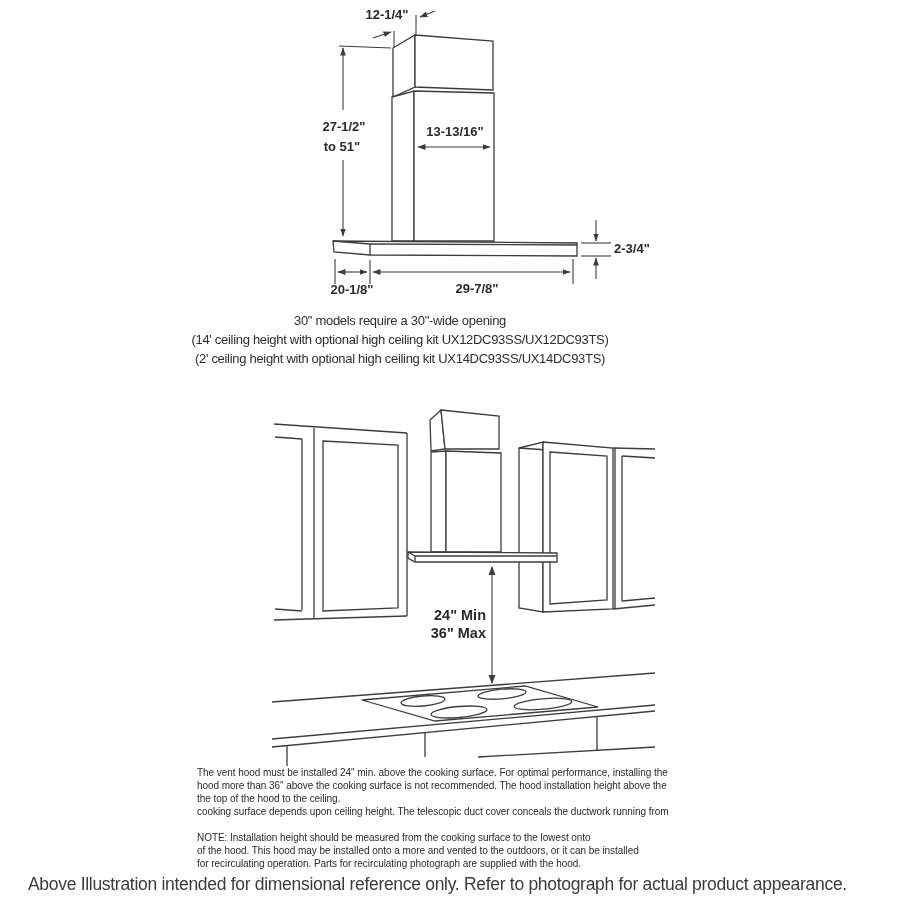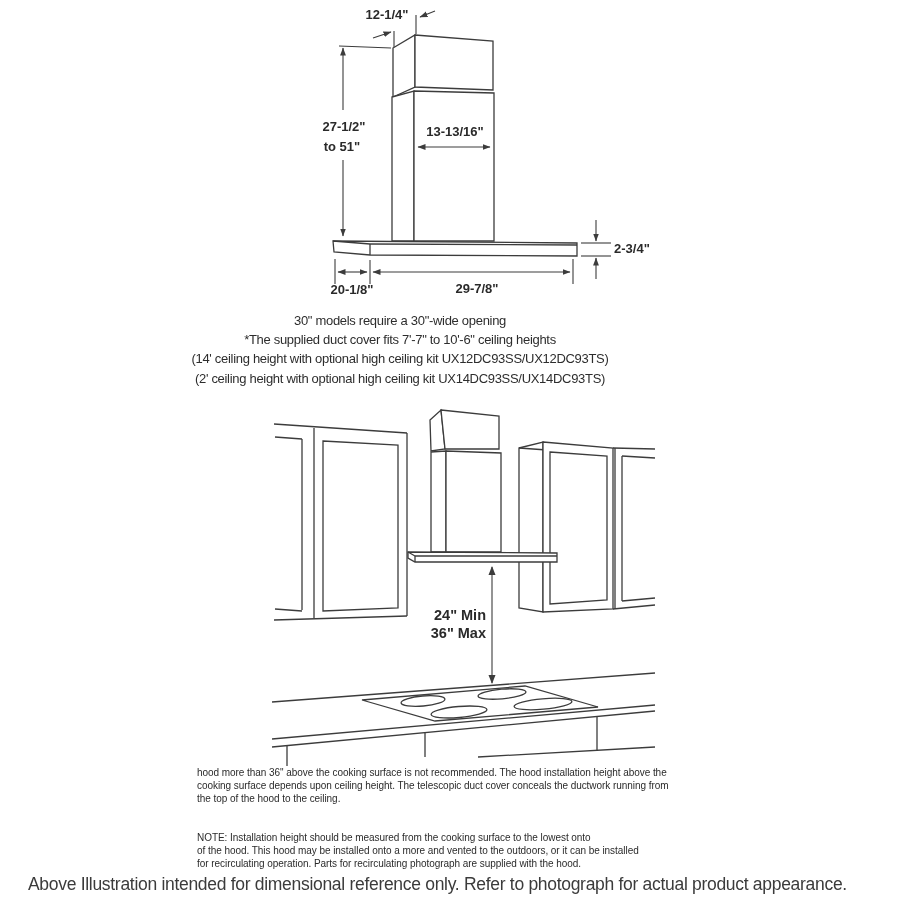--- a/index.html
+++ b/index.html
@@ -87,21 +87,20 @@
     <line class="dimline" x1="573" y1="259" x2="573" y2="284"></line>
     <line class="dimline" x1="338" y1="272" x2="367" y2="272" marker-start="url(#ah1)" marker-end="url(#ah1)"></line>
     <line class="dimline" x1="373" y1="272" x2="570" y2="272" marker-start="url(#ah1)" marker-end="url(#ah1)"></line>
     <text x="352" y="294" text-anchor="middle">20-1/8"</text>
     <text x="477" y="293" text-anchor="middle">29-7/8"</text>
   </g>
 </svg>
 
 <div id="center-notes" class="abs">
   <div>30" models require a 30"-wide opening</div>
-  <div>*The supplied duct cover fits 7'-7" to 10'-6" ceiling heights</div>
   <div>(14' ceiling height with optional high ceiling kit UX12DC93SS/UX12DC93TS)</div>
   <div>(2' ceiling height with optional high ceiling kit UX14DC93SS/UX14DC93TS)</div>
 </div>
 
 <svg class="abs" style="top:400px;left:0;" width="900" height="375" viewBox="0 400 900 375">
   <defs>
     <marker id="ah2" markerWidth="10" markerHeight="10" refX="8" refY="4" orient="auto-start-reverse" markerUnits="userSpaceOnUse">
       <path d="M0,0.5 L9,4 L0,7.5 Z" fill="#3c3c3c"></path>
     </marker>
   </defs>
@@ -160,23 +159,24 @@
   <g>
     <polygon points="362,700 525,686 598,707 435,721"></polygon>
     <ellipse cx="423" cy="701" rx="22" ry="5" transform="rotate(-5 423 701)" fill="none" stroke="#3c3c3c" stroke-width="1.3"></ellipse>
     <ellipse cx="459" cy="712" rx="28" ry="5.5" transform="rotate(-5 459 712)" fill="none" stroke="#3c3c3c" stroke-width="1.3"></ellipse>
     <ellipse cx="502" cy="694" rx="24" ry="4.8" transform="rotate(-5 502 694)" fill="none" stroke="#3c3c3c" stroke-width="1.3"></ellipse>
     <ellipse cx="543" cy="704" rx="29" ry="5.2" transform="rotate(-5 543 704)" fill="none" stroke="#3c3c3c" stroke-width="1.3"></ellipse>
   </g>
 </svg>
 
 <div id="para1" class="abs bodytext">
+  <div>The vent hood must be installed 24" min. above the cooking surface. For optimal performance, installing the</div>
   <div>hood more than 36" above the cooking surface is not recommended. The hood installation height above the</div>
+  <div>the top of the hood to the ceiling.</div>
   <div>cooking surface depends upon ceiling height. The telescopic duct cover conceals the ductwork running from</div>
-  <div>the top of the hood to the ceiling.</div>
 </div>
 
 <div id="note-para" class="abs bodytext">
   <div>NOTE: Installation height should be measured from the cooking surface to the lowest onto</div>
   <div>of the hood. This hood may be installed onto a more and vented to the outdoors, or it can be installed</div>
   <div>for recirculating operation. Parts for recirculating photograph are supplied with the hood.</div>
 </div>
 
 <div id="footer-note" class="abs">Above Illustration intended for dimensional reference only. Refer to photograph for actual product appearance.</div>
 

